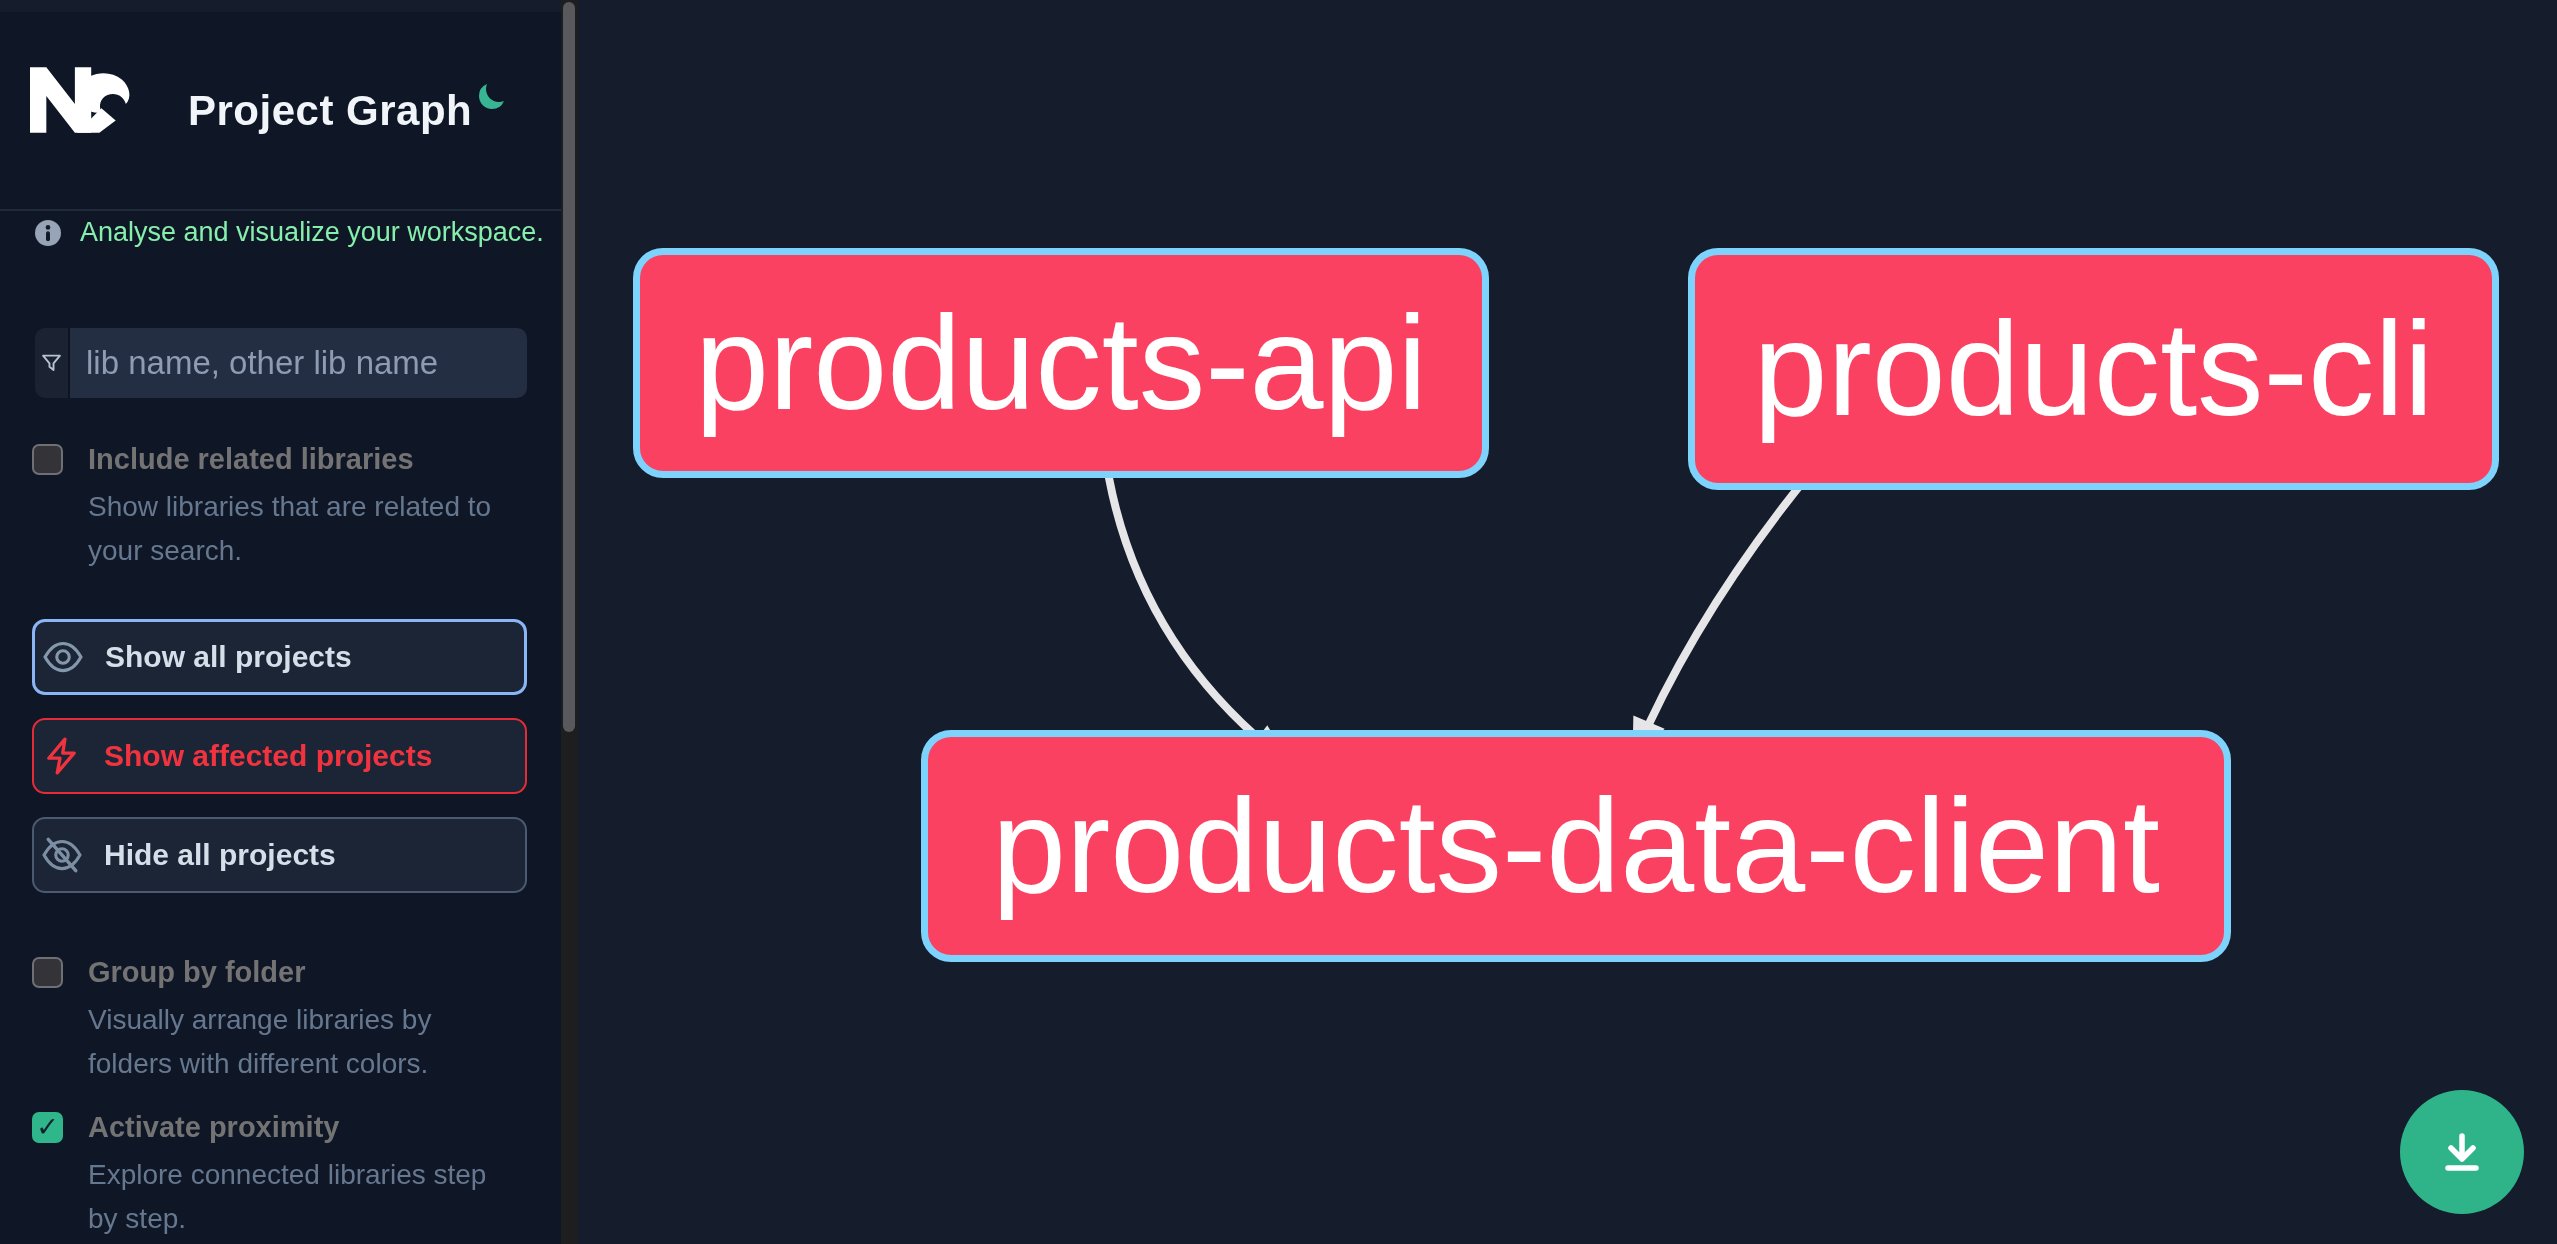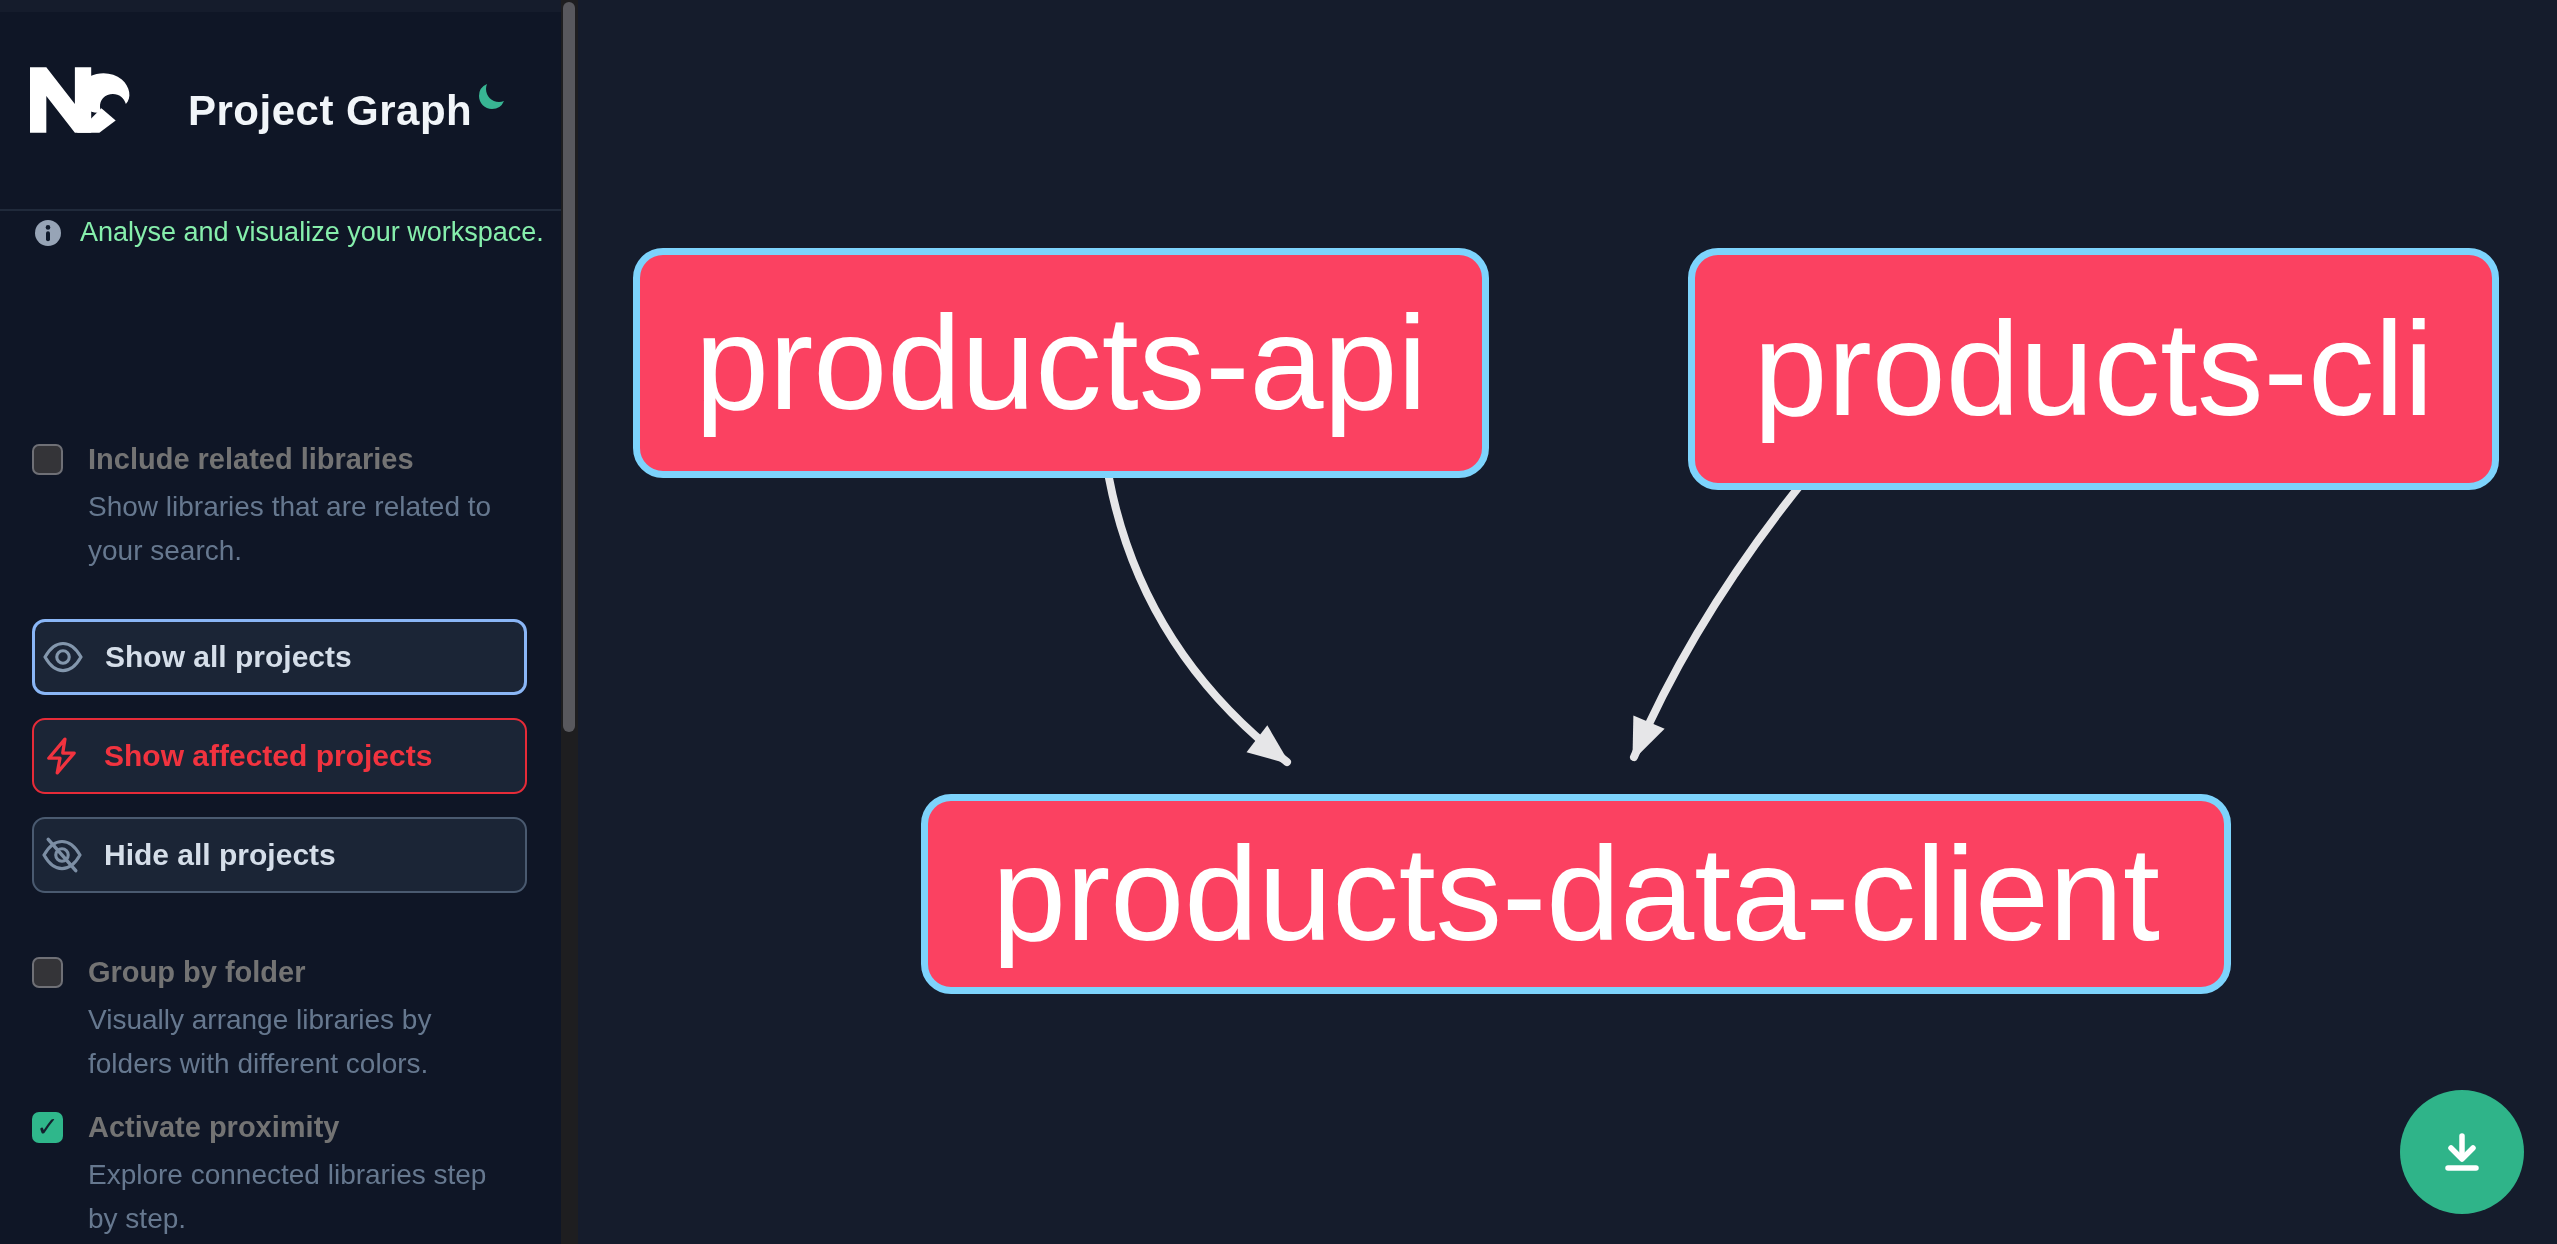--- a/index.html
+++ b/index.html
@@ -54,21 +54,21 @@
                 background:#58585d;cursor:grab;}
 
   
   .canvas{position:absolute;left:578px;top:0;width:1979px;height:1244px;background:#151c2c;}
   .edges{position:absolute;left:0;top:0;width:1979px;height:1244px;}
   .node{position:absolute;background:#fb4161;border:7px solid #7dd3fc;border-radius:30px;
         box-sizing:border-box;display:flex;align-items:center;justify-content:center;
         color:#ffffff;font-size:133px;cursor:pointer;white-space:nowrap;}
   .n-api{left:55px;top:248px;width:856px;height:230px;}
   .n-cli{left:1110px;top:248px;width:811px;height:242px;}
-  .n-dc{left:343px;top:794px;width:1310px;height:200px;}
+  .n-dc{left:343px;top:730px;width:1310px;height:232px;}
 
   .fab{position:absolute;left:1822px;top:1090px;width:124px;height:124px;border-radius:50%;
        background:#2fb489;border:0;display:flex;align-items:center;justify-content:center;cursor:pointer;}
 </style>
 </head>
 <body>
 
 <div class="stage">
 
   <aside class="sidebar">
@@ -87,20 +87,28 @@
 
     <div class="info-row">
       <svg viewBox="0 0 28 28">
         <circle cx="14" cy="14" r="13" fill="#97a4b6"></circle>
         <circle cx="14" cy="8.4" r="2.3" fill="#101a2b"></circle>
         <rect x="12" y="12.2" width="4" height="10" rx="2" fill="#101a2b"></rect>
       </svg>
       <span class="tagline">Analyse and visualize your workspace.</span>
     </div>
 
+    <div class="search">
+      <div class="cell">
+        <svg width="27" height="27" viewBox="0 0 24 24">
+          <path d="M4.5 5 H19.5 L13.8 11.8 V17.8 L10.2 14.8 V11.8 Z" fill="none" stroke="#b6c2d2" stroke-width="1.7" stroke-linejoin="round"></path>
+        </svg>
+      </div>
+      <input type="text" placeholder="lib name, other lib name" style="">
+    </div>
 
     <div class="cb-row" style="top:430px">
       <span class="cb off"></span>
       <div>
         <div class="cb-label">Include related libraries</div>
         <div class="cb-desc">Show libraries that are related to</div>
         <div class="cb-desc">your search.</div>
       </div>
     </div>
 

